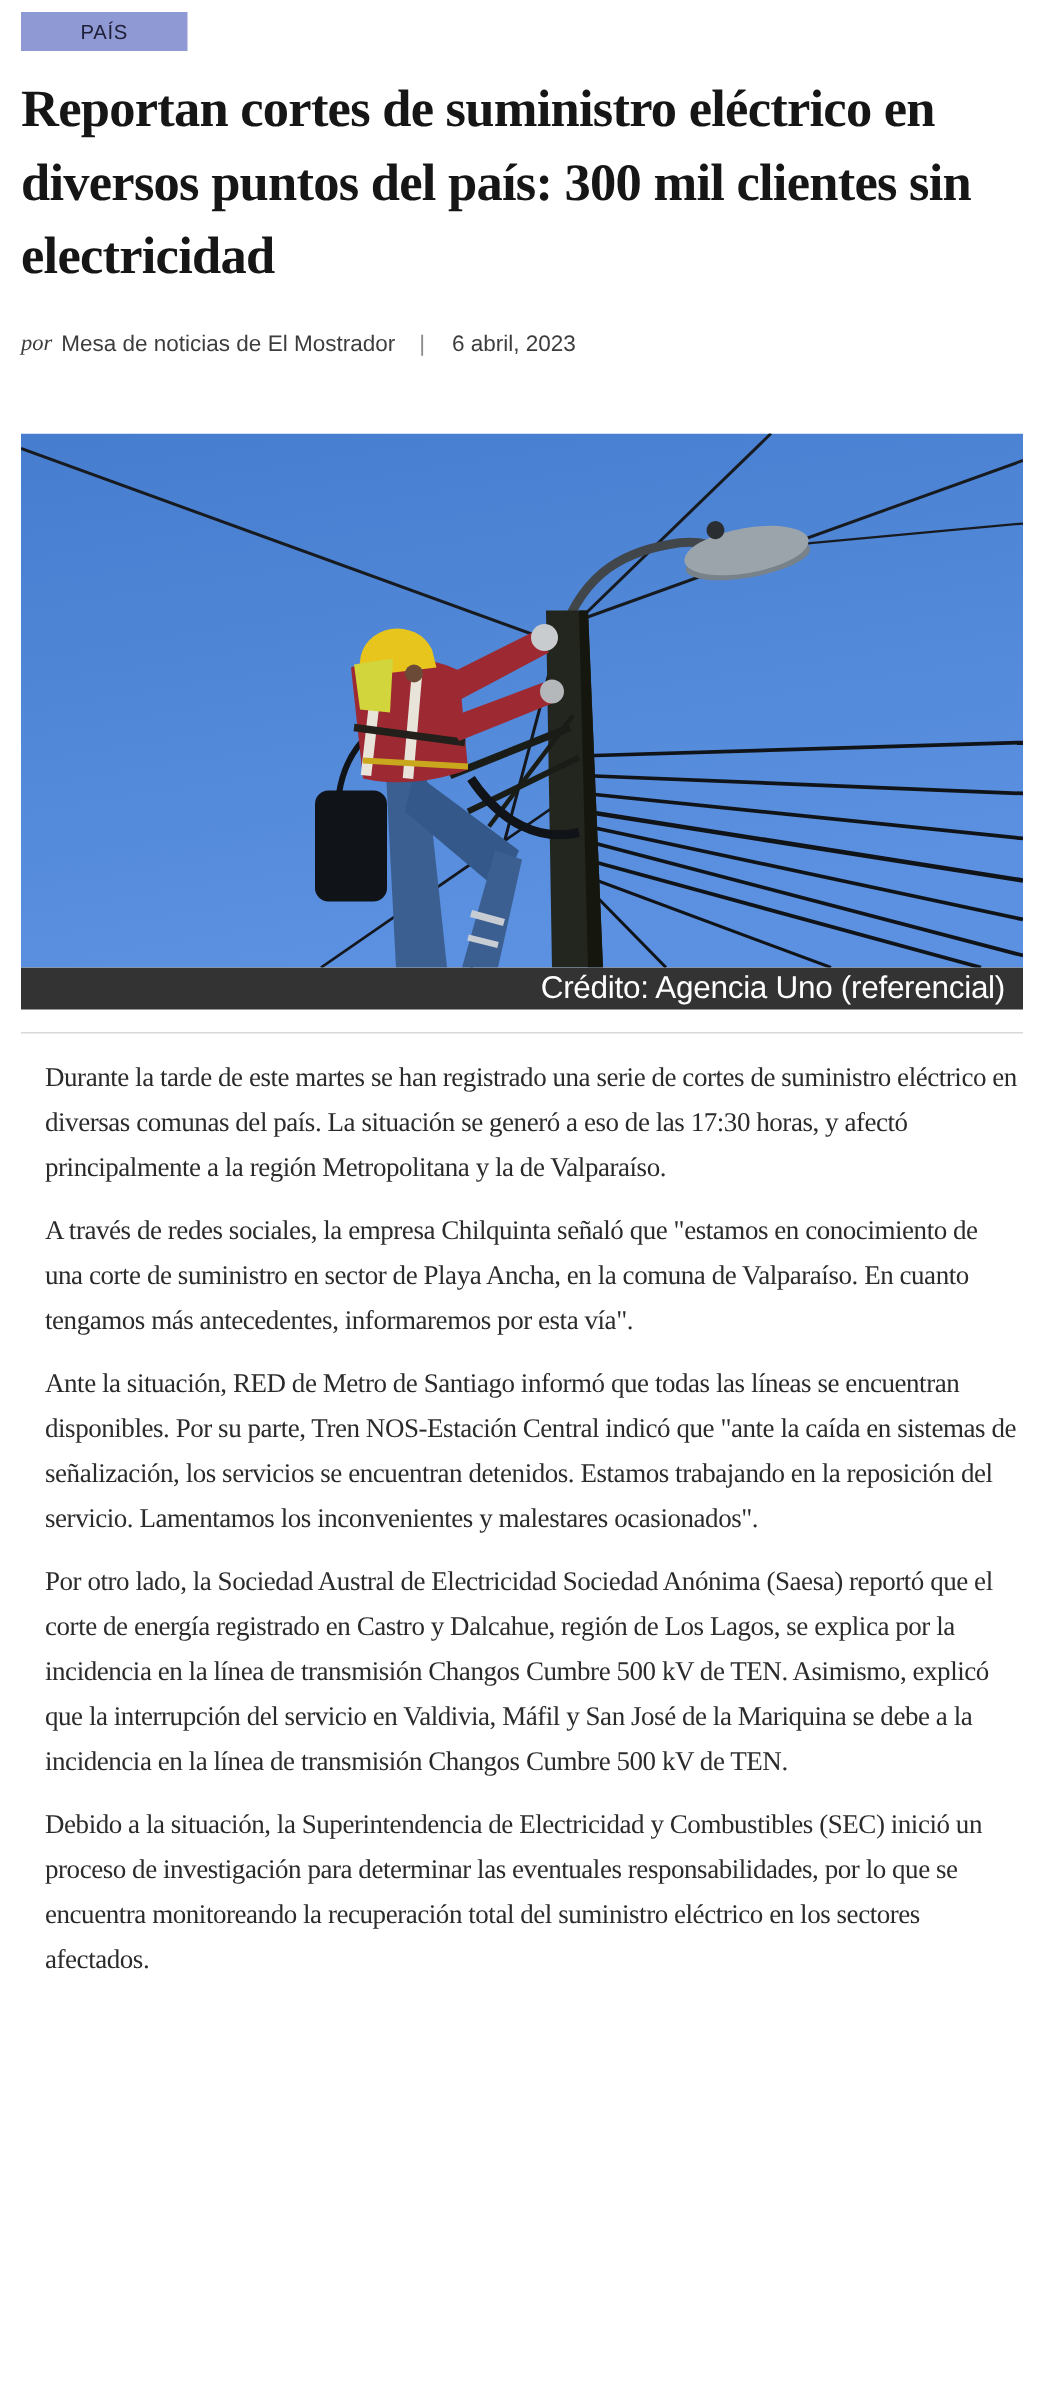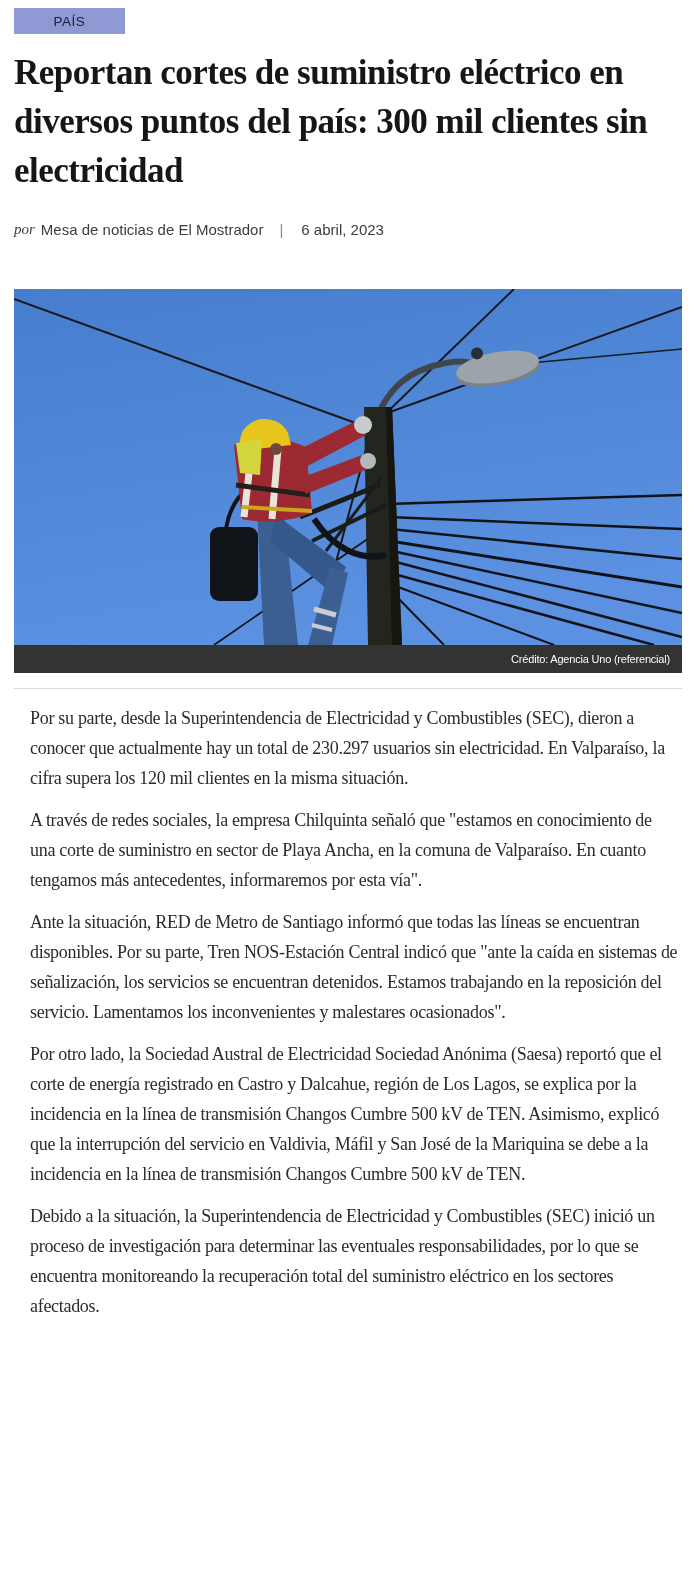--- a/index.html
+++ b/index.html
@@ -65,21 +65,21 @@
   .caption-bar {
     height: 28px;
     background: #333333;
     display: flex;
     align-items: center;
     justify-content: flex-end;
     padding-right: 12px;
   }
   .caption-bar span {
     color: #ffffff;
-    font-size: 11px;
+    font-size: 21px;
     letter-spacing: -0.2px;
   }
 
   
   p.lead {
     margin-top: 13px;
     font-weight: 700;
     font-size: 19px;
     line-height: 27px;
     letter-spacing: -0.6px;
@@ -194,20 +194,20 @@
     </svg>
     <figcaption class="caption-bar">
       <span>Crédito: Agencia Uno (referencial)</span>
     </figcaption>
   </figure>
 
 
   <hr class="divider">
 
   <div class="article-body">
-    <p>Por su parte, desde la Superintendencia de Electricidad y Combustibles (SEC), dieron a conocer que actualmente hay un total de 230.297 usuarios sin electricidad. En Valparaíso, la cifra supera los 120 mil clientes en la misma situación.</p>
+    <p>Durante la tarde de este martes se han registrado una serie de cortes de suministro eléctrico en diversas comunas del país. La situación se generó a eso de las 17:30 horas, y afectó principalmente a la región Metropolitana y la de Valparaíso.</p>
     <p>A través de redes sociales, la empresa Chilquinta señaló que "estamos en conocimiento de una corte de suministro en sector de Playa Ancha, en la comuna de Valparaíso. En cuanto tengamos más antecedentes, informaremos por esta vía".</p>
     <p>Ante la situación, RED de Metro de Santiago informó que todas las líneas se encuentran disponibles. Por su parte, Tren NOS-Estación Central indicó que "ante la caída en sistemas de señalización, los servicios se encuentran detenidos. Estamos trabajando en la reposición del servicio. Lamentamos los inconvenientes y malestares ocasionados".</p>
     <p>Por otro lado, la Sociedad Austral de Electricidad Sociedad Anónima (Saesa) reportó que el corte de energía registrado en Castro y Dalcahue, región de Los Lagos, se explica por la incidencia en la línea de transmisión Changos Cumbre 500 kV de TEN. Asimismo, explicó que la interrupción del servicio en Valdivia, Máfil y San José de la Mariquina se debe a la incidencia en la línea de transmisión Changos Cumbre 500 kV de TEN.</p>
     <p>Debido a la situación, la Superintendencia de Electricidad y Combustibles (SEC) inició un proceso de investigación para determinar las eventuales responsabilidades, por lo que se encuentra monitoreando la recuperación total del suministro eléctrico en los sectores afectados.</p>
   </div>
 
 </div>
 
 </body></html>

